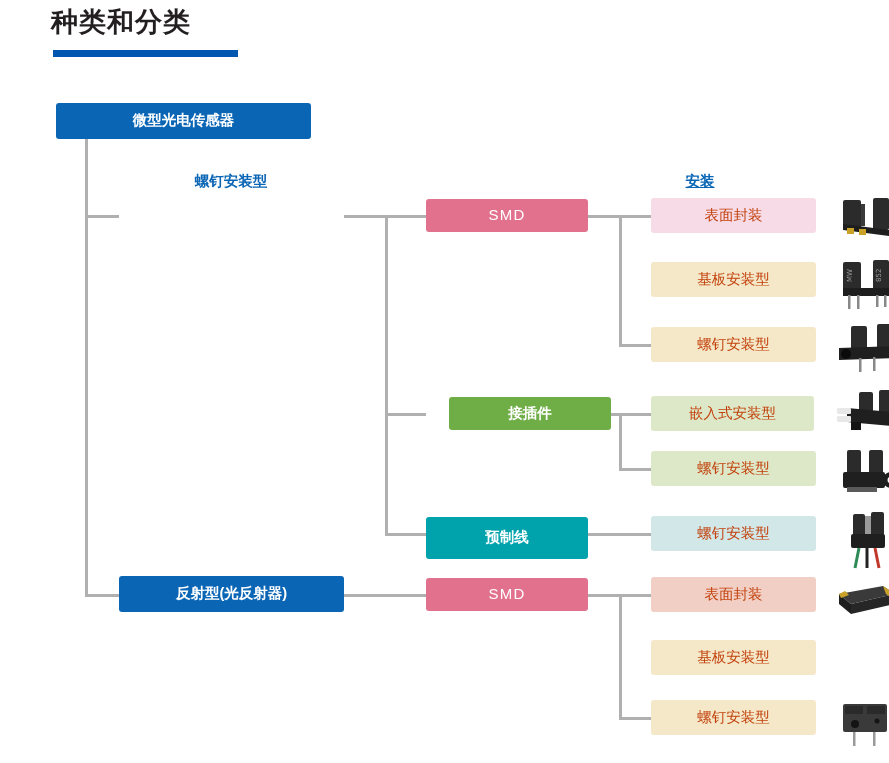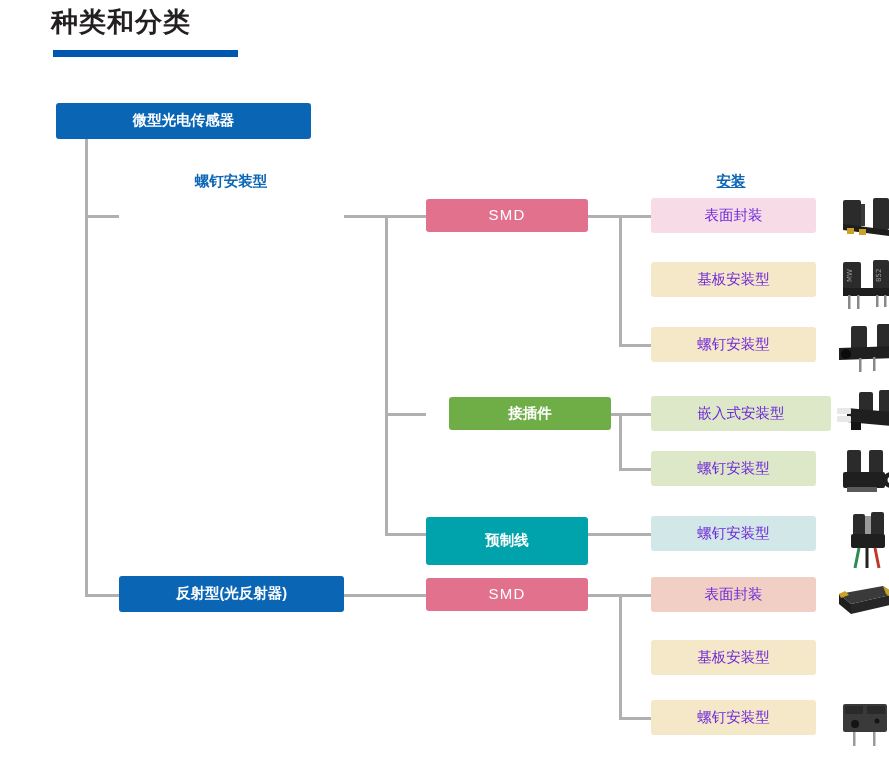--- a/index.html
+++ b/index.html
@@ -27,21 +27,21 @@
     position:absolute;
     border-radius:3px;
     display:flex;align-items:center;justify-content:center;
     box-sizing:border-box;
     font-size:14.5px;
     text-align:center;
     line-height:1.1;
     white-space:nowrap;
   }
   .node.dark{color:#ffffff;font-weight:bold;}
-  .node.light{color:#6d28d9;font-weight:normal;}
+  .node.light{color:#c2410c;font-weight:normal;}
   .node.smd{letter-spacing:1.2px;font-weight:normal;font-size:15px;}
 
   
   .f-blue   {background:#0a66b5;}
   .f-pink   {background:#e2718e;}
   .f-green  {background:#6fad46;}
   .f-teal   {background:#00a3ac;}
   .f-lpink  {background:#f7dce8;}
   .f-cream  {background:#f5e8c8;font-family:Liberation Serif, serif;}
   .f-lgreen {background:#dde8c8;}
@@ -66,21 +66,21 @@
 </style>
 </head>
 <body>
 
 <div id="root">
 
   <div class="page-title">种类和分类</div>
   <div class="title-rule"></div>
 
   <div class="col-head" style="left:110px;top:172px;width:180px;">螺钉安装型</div>
-  <div class="col-head" style="left:615px;top:172px;width:170px;text-decoration:underline;">安装</div>
+  <div class="col-head" style="left:584px;top:172px;width:170px;text-decoration:underline;">安装</div>
 
   <div class="ln v" style="left:54px;top:139px;height:458px;"></div>
   <div class="ln h" style="left:54px;top:215px;width:34px;"></div>
   <div class="ln h" style="left:54px;top:594px;width:34px;"></div>
 
   <div class="ln h" style="left:313px;top:215px;width:82px;"></div>
   <div class="ln v" style="left:354px;top:215px;height:318px;"></div>
   <div class="ln h" style="left:354px;top:413px;width:41px;"></div>
   <div class="ln h" style="left:354px;top:533px;width:41px;"></div>
 
@@ -99,28 +99,28 @@
   <div class="ln h" style="left:557px;top:594px;width:63px;"></div>
   <div class="ln v" style="left:588px;top:594px;height:126px;"></div>
   <div class="ln h" style="left:588px;top:717px;width:32px;"></div>
 
   <div class="node dark f-blue" style="left:25px;top:103px;width:255px;height:36px;">微型光电传感器</div>
 
   <div class="node dark f-blue" style="left:88px;top:576px;width:225px;height:36px;">反射型(光反射器)</div>
 
   <div class="node dark f-pink smd" style="left:395px;top:199px;width:162px;height:33px;">SMD</div>
   <div class="node dark f-green" style="left:418px;top:397px;width:162px;height:33px;">接插件</div>
-  <div class="node dark f-teal" style="left:395px;top:517px;width:162px;height:48px;">预制线</div>
+  <div class="node dark f-teal" style="left:395px;top:517px;width:162px;height:42px;">预制线</div>
   <div class="node dark f-pink smd" style="left:395px;top:578px;width:162px;height:33px;">SMD</div>
 
   <div class="node light f-lpink" style="left:620px;top:198px;width:165px;height:35px;">表面封装</div>
   <div class="node light f-cream" style="left:620px;top:262px;width:165px;height:35px;">基板安装型</div>
   <div class="node light f-cream" style="left:620px;top:327px;width:165px;height:35px;">螺钉安装型</div>
 
-  <div class="node light f-lgreen" style="left:620px;top:396px;width:180px;height:35px;">嵌入式安装型</div>
+  <div class="node light f-lgreen" style="left:620px;top:396px;width:163px;height:35px;">嵌入式安装型</div>
   <div class="node light f-lgreen" style="left:620px;top:451px;width:165px;height:35px;">螺钉安装型</div>
 
   <div class="node light f-lblue" style="left:620px;top:516px;width:165px;height:35px;">螺钉安装型</div>
 
   <div class="node light f-salmon" style="left:620px;top:577px;width:165px;height:35px;">表面封装</div>
   <div class="node light f-cream" style="left:620px;top:640px;width:165px;height:35px;">基板安装型</div>
   <div class="node light f-cream" style="left:620px;top:700px;width:165px;height:35px;">螺钉安装型</div>
 
   <div class="photo" style="left:800px;top:184px;">
     <svg viewBox="0 0 70 70">

